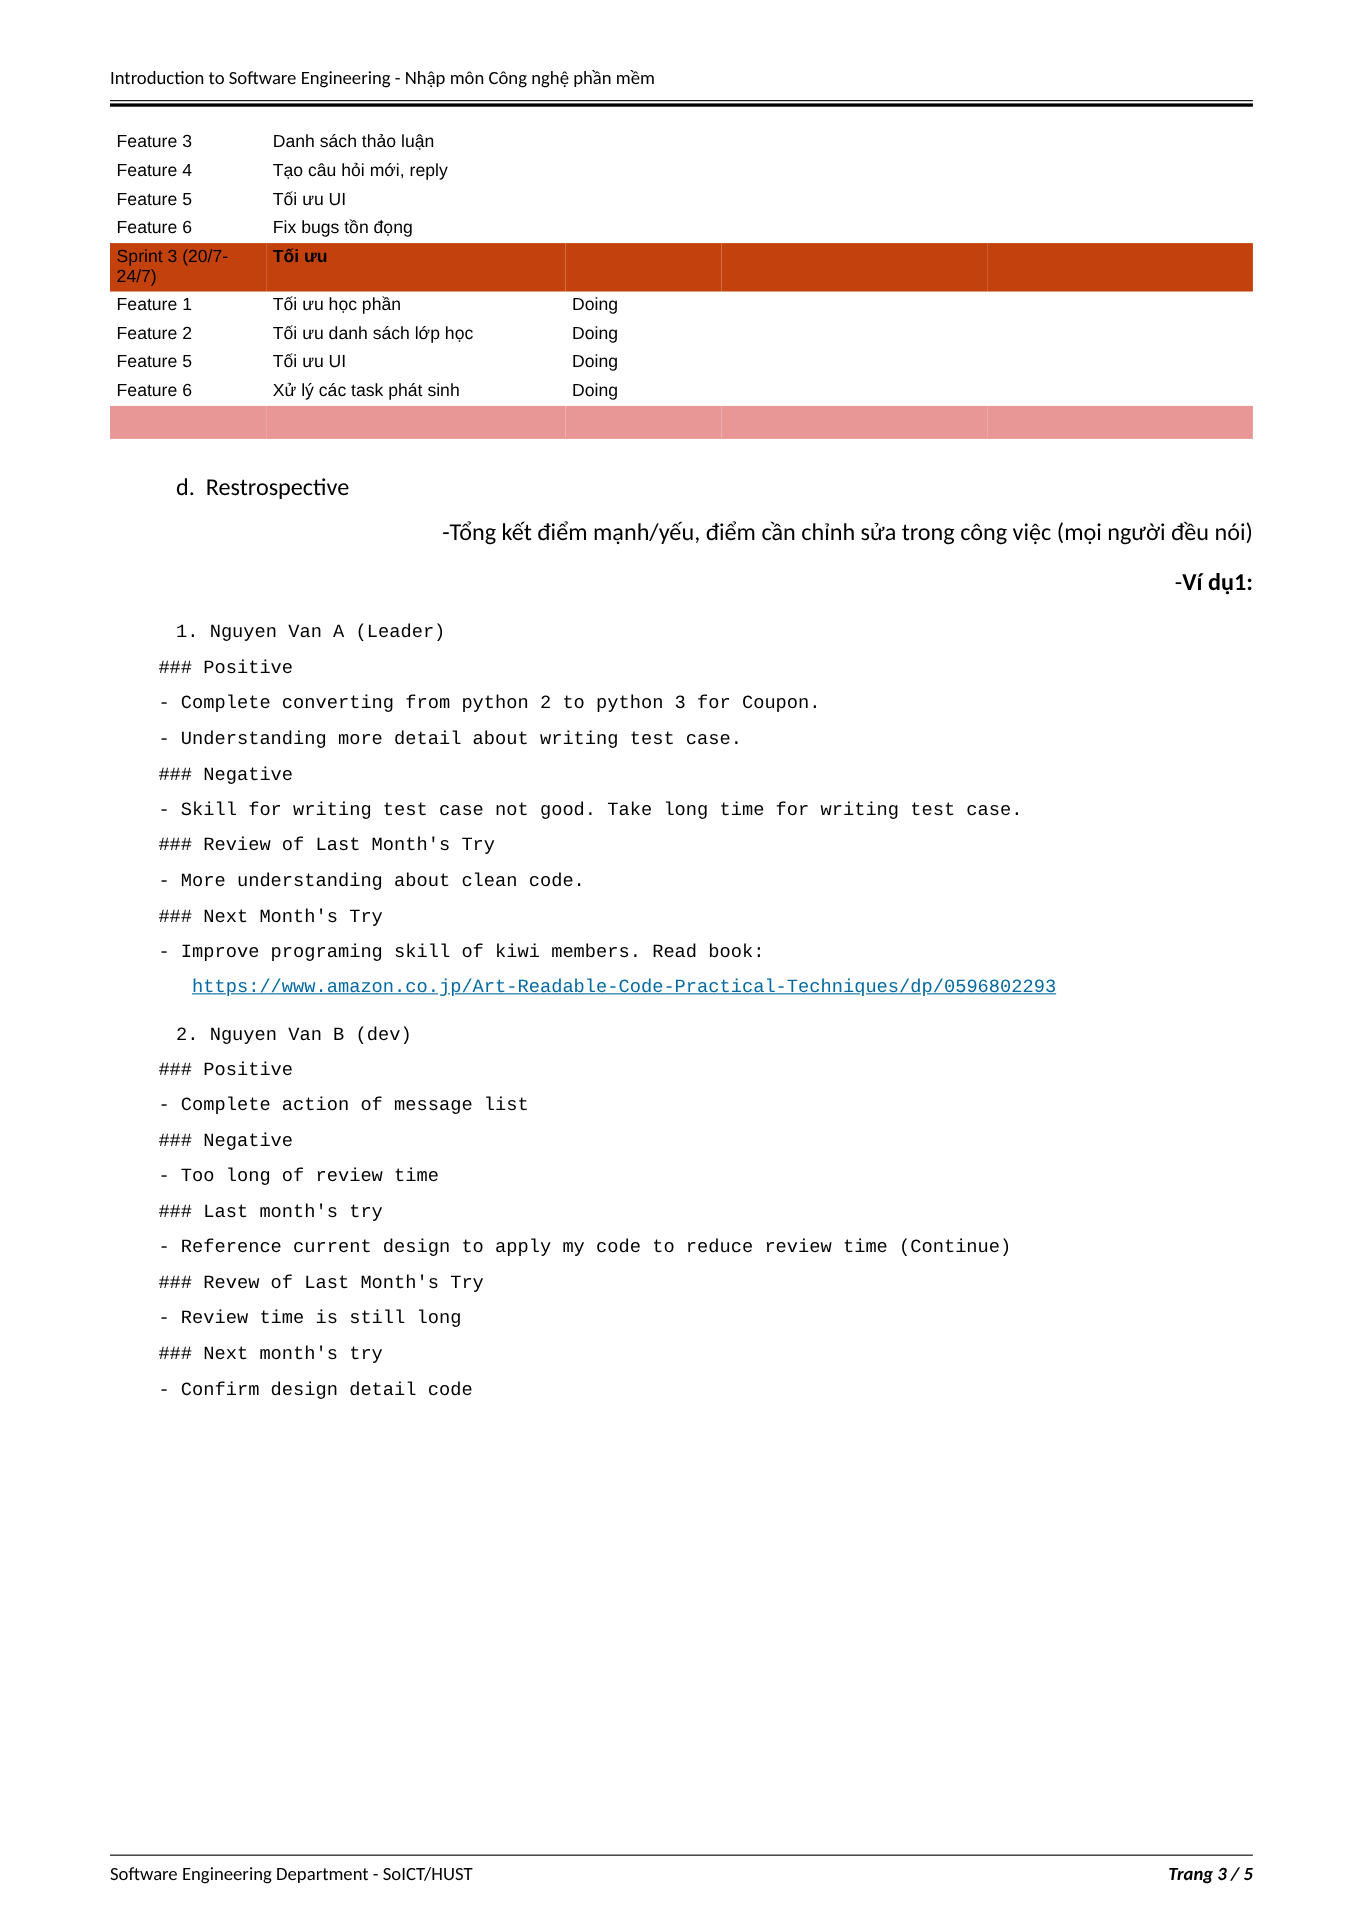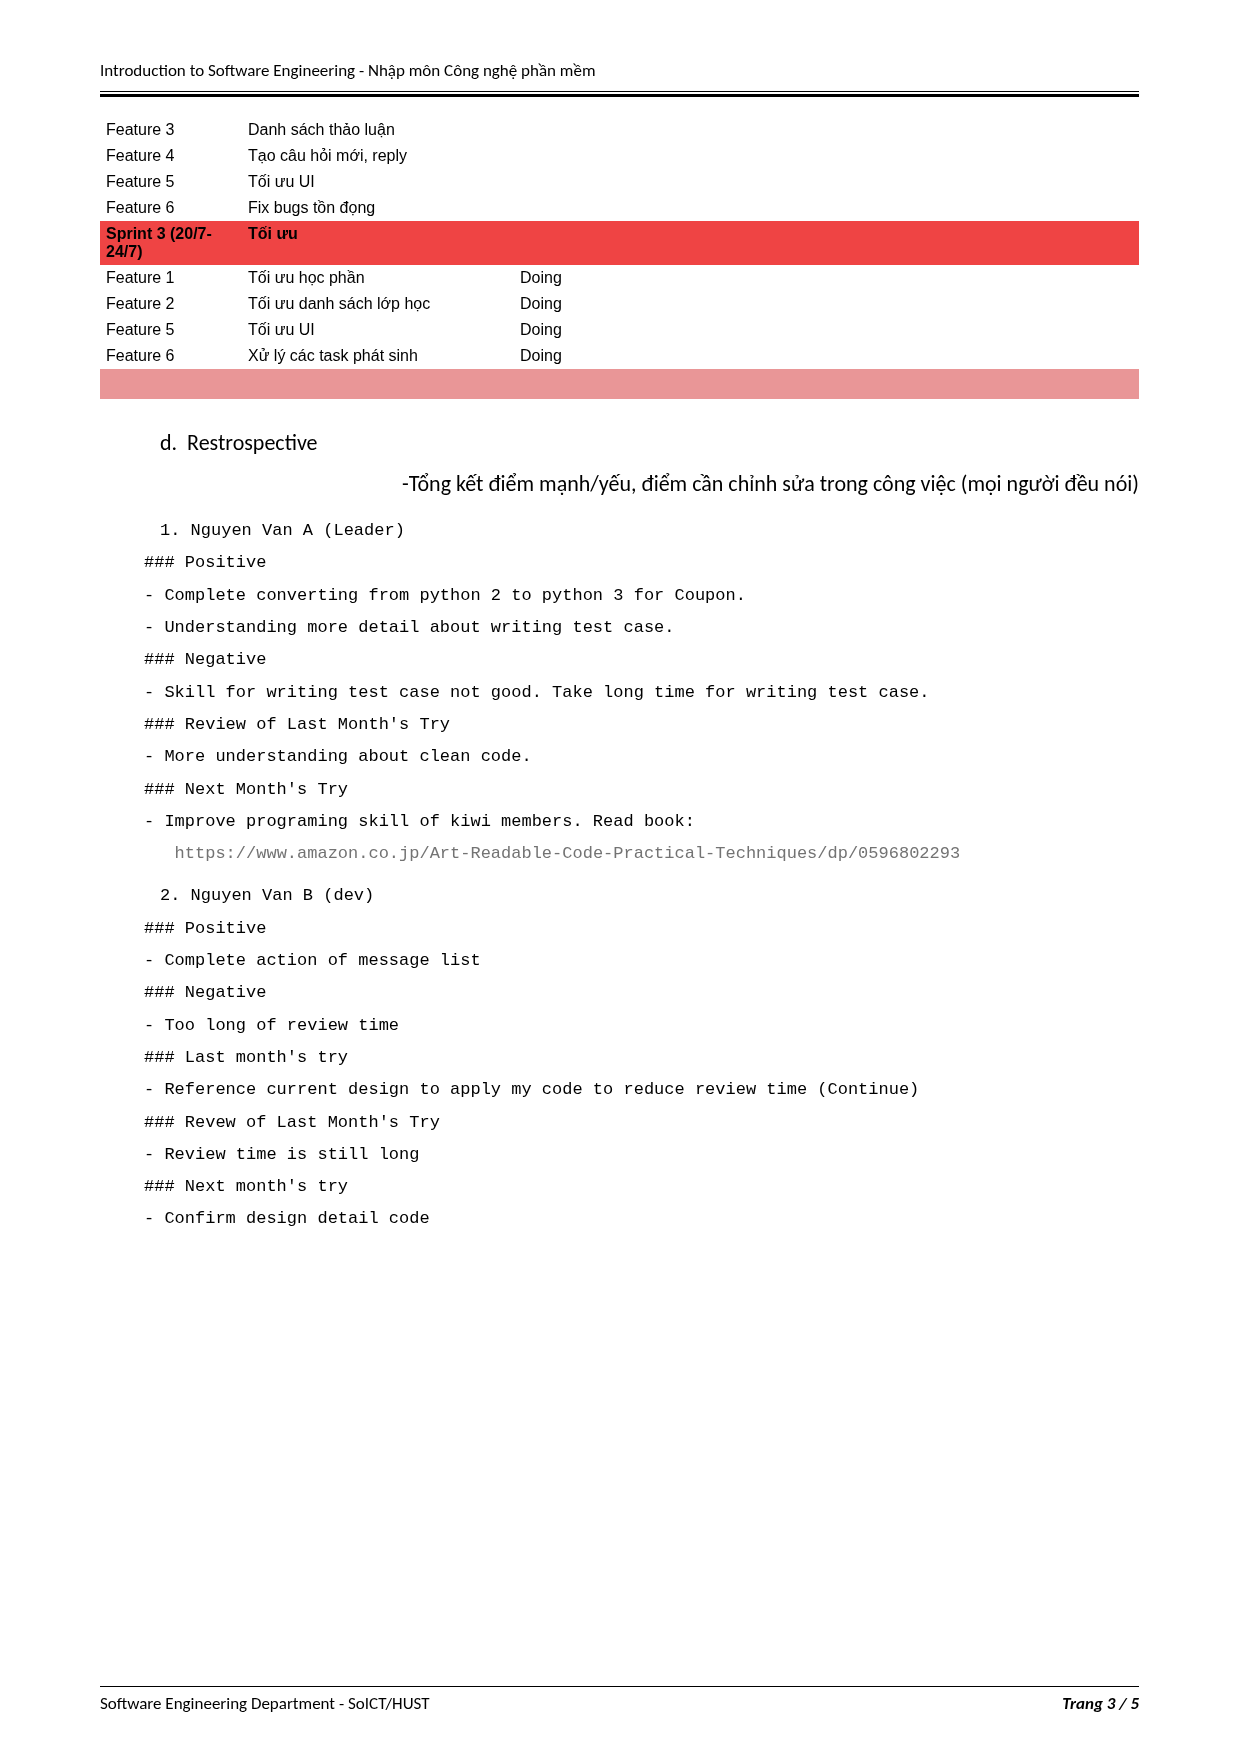--- a/index.html
+++ b/index.html
@@ -57,21 +57,21 @@
       font-size: 16px;
       margin-bottom: 30px;
     }
     .feature-table td {
       padding: 4px 6px;
       vertical-align: top;
     }
     .col-feat { width: 130px; }
     .col-desc { width: 260px; margin-left: 25px; }
     .col-stat { width: 130px; }
-    .row-green td { background: #ef4444; font-weight: bold; }
+    .row-green td { background: #c2410c; }
     .row-red td { background: #e99697; height: 22px; }
     .bold { font-weight: bold; }
     
     .item-d {
       font-family: Calibri, Arial, sans-serif;
       font-size: 22px;
       margin: 30px 0 10px 60px;
     }
     .item-dash {
       font-family: Calibri, Arial, sans-serif;
@@ -90,21 +90,22 @@
       line-height: 1.9;
     }
     .num {
       margin-left: 60px;
       margin-top: 14px;
     }
     .sub {
       margin-left: 44px;
     }
     .link {
-      color: #737373;
+      color: #0369a1;
+      text-decoration: underline;
     }
     .note-calibri {
       font-family: Calibri, Arial, sans-serif;
       font-size: 17px;
       margin-left: 100px;
     }
     .note-calibri .dash {
       font-family: "Courier New", monospace;
     }
   </style>
@@ -191,20 +192,23 @@
     </table>
 
   <div class="item-d">
     <span>d.</span>&nbsp;&nbsp;<span>Restrospective</span>
   </div>
 
   <div class="item-dash">
     <span class="label">-</span><span>Tổng kết điểm mạnh/yếu, điểm cần chỉnh sửa trong công việc (mọi người đều nói)</span>
   </div>
 
+  <div class="item-dash">
+    <span class="label">-</span><span class="bold">Ví dụ1:</span>
+  </div>
 
   <div class="mono num">1. Nguyen Van A (Leader)</div>
   <div class="mono sub">### Positive</div>
   <div class="mono sub">-  Complete converting from python 2 to python 3 for Coupon.</div>
   <div class="mono sub">-  Understanding more detail about writing test case.</div>
   <div class="mono sub">### Negative</div>
   <div class="mono sub">- Skill for writing test case not good. Take long time for writing test case.</div>
   <div class="mono sub">### Review of Last Month's Try</div>
   <div class="mono sub">-  More understanding about clean code.</div>
   <div class="mono sub">### Next Month's Try</div>

